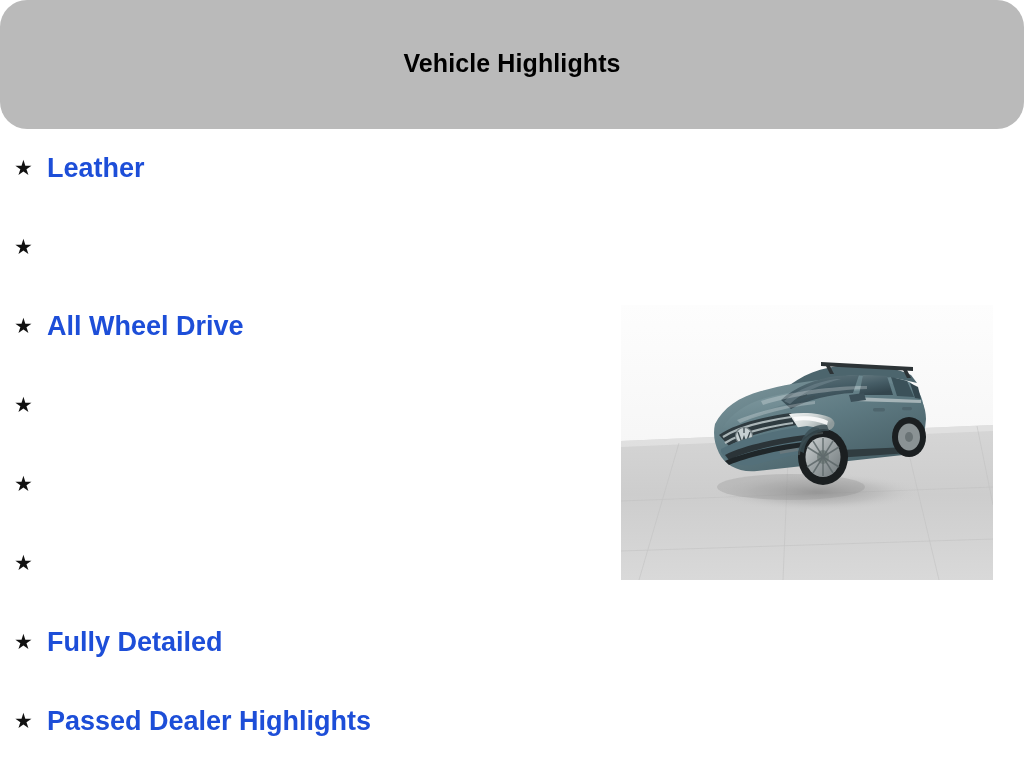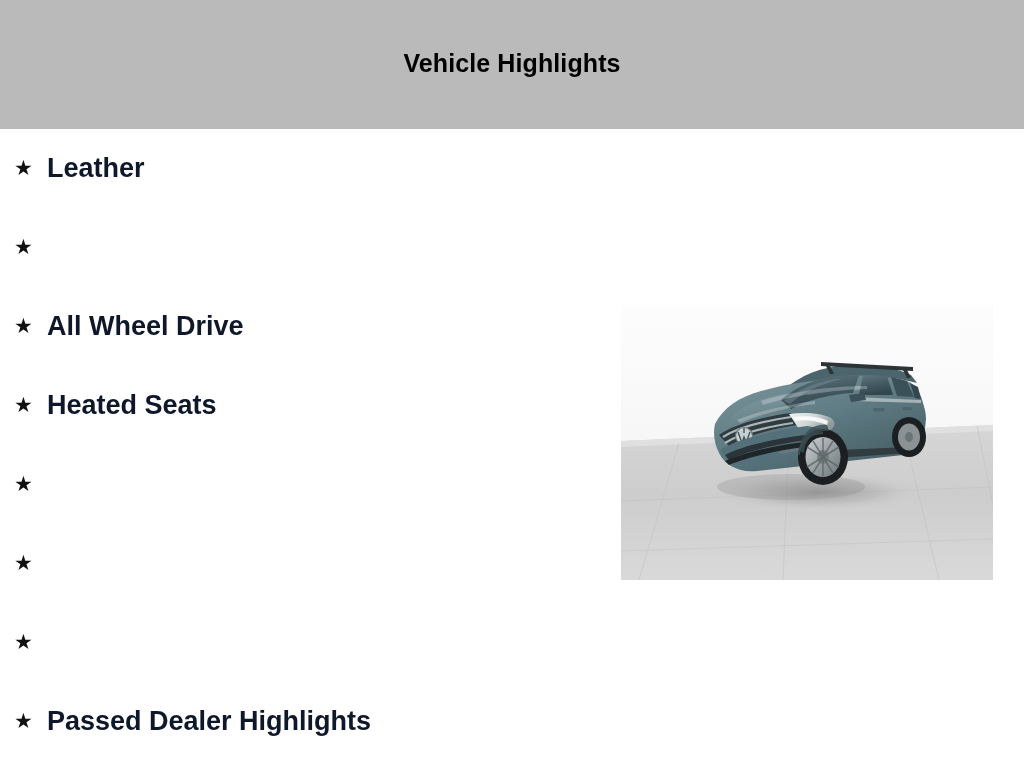--- a/index.html
+++ b/index.html
@@ -20,20 +20,21 @@
   .header-band {
     position: absolute;
     left: 0;
     top: 0;
     width: 1024px;
     height: 129px;
     background: #bababa;
     display: flex;
     align-items: center;
     justify-content: center;
+    border-radius: 27px;
   }
   .header-title {
     font-size: 25px;
     font-weight: bold;
     color: #000000;
     letter-spacing: 0.1px;
     line-height: 1;
     margin-top: -2px;
   }
 
@@ -61,21 +62,21 @@
     line-height: 1;
     color: #111111;
     text-align: left;
     margin-top: -2px;
   }
   .highlight-label {
     flex: 0 0 auto;
     margin-left: 11px;
     font-size: 27px;
     font-weight: bold;
-    color: #0f172a;
+    color: #1d4ed8;
     line-height: 1;
     white-space: nowrap;
   }
 
   
   .vehicle-photo {
     position: absolute;
     left: 621px;
     top: 305px;
     width: 372px;
@@ -103,30 +104,30 @@
   </li>
   <li class="highlight-item">
     <span class="star-icon">★</span>
   </li>
   <li class="highlight-item">
     <span class="star-icon">★</span>
     <span class="highlight-label">All Wheel Drive</span>
   </li>
   <li class="highlight-item">
     <span class="star-icon">★</span>
-    <span class="highlight-label">Heated Seats</span>
-  </li>
-  <li class="highlight-item">
-    <span class="star-icon">★</span>
-  </li>
-  <li class="highlight-item">
-    <span class="star-icon">★</span>
-  </li>
-  <li class="highlight-item">
-    <span class="star-icon">★</span>
+  </li>
+  <li class="highlight-item">
+    <span class="star-icon">★</span>
+  </li>
+  <li class="highlight-item">
+    <span class="star-icon">★</span>
+  </li>
+  <li class="highlight-item">
+    <span class="star-icon">★</span>
+    <span class="highlight-label">Fully Detailed</span>
   </li>
   <li class="highlight-item">
     <span class="star-icon">★</span>
     <span class="highlight-label">Passed Dealer Highlights</span>
   </li>
 </ul>
 
 <div class="vehicle-photo">
   <svg viewBox="0 0 372 275" xmlns="http://www.w3.org/2000/svg">
     <defs>

